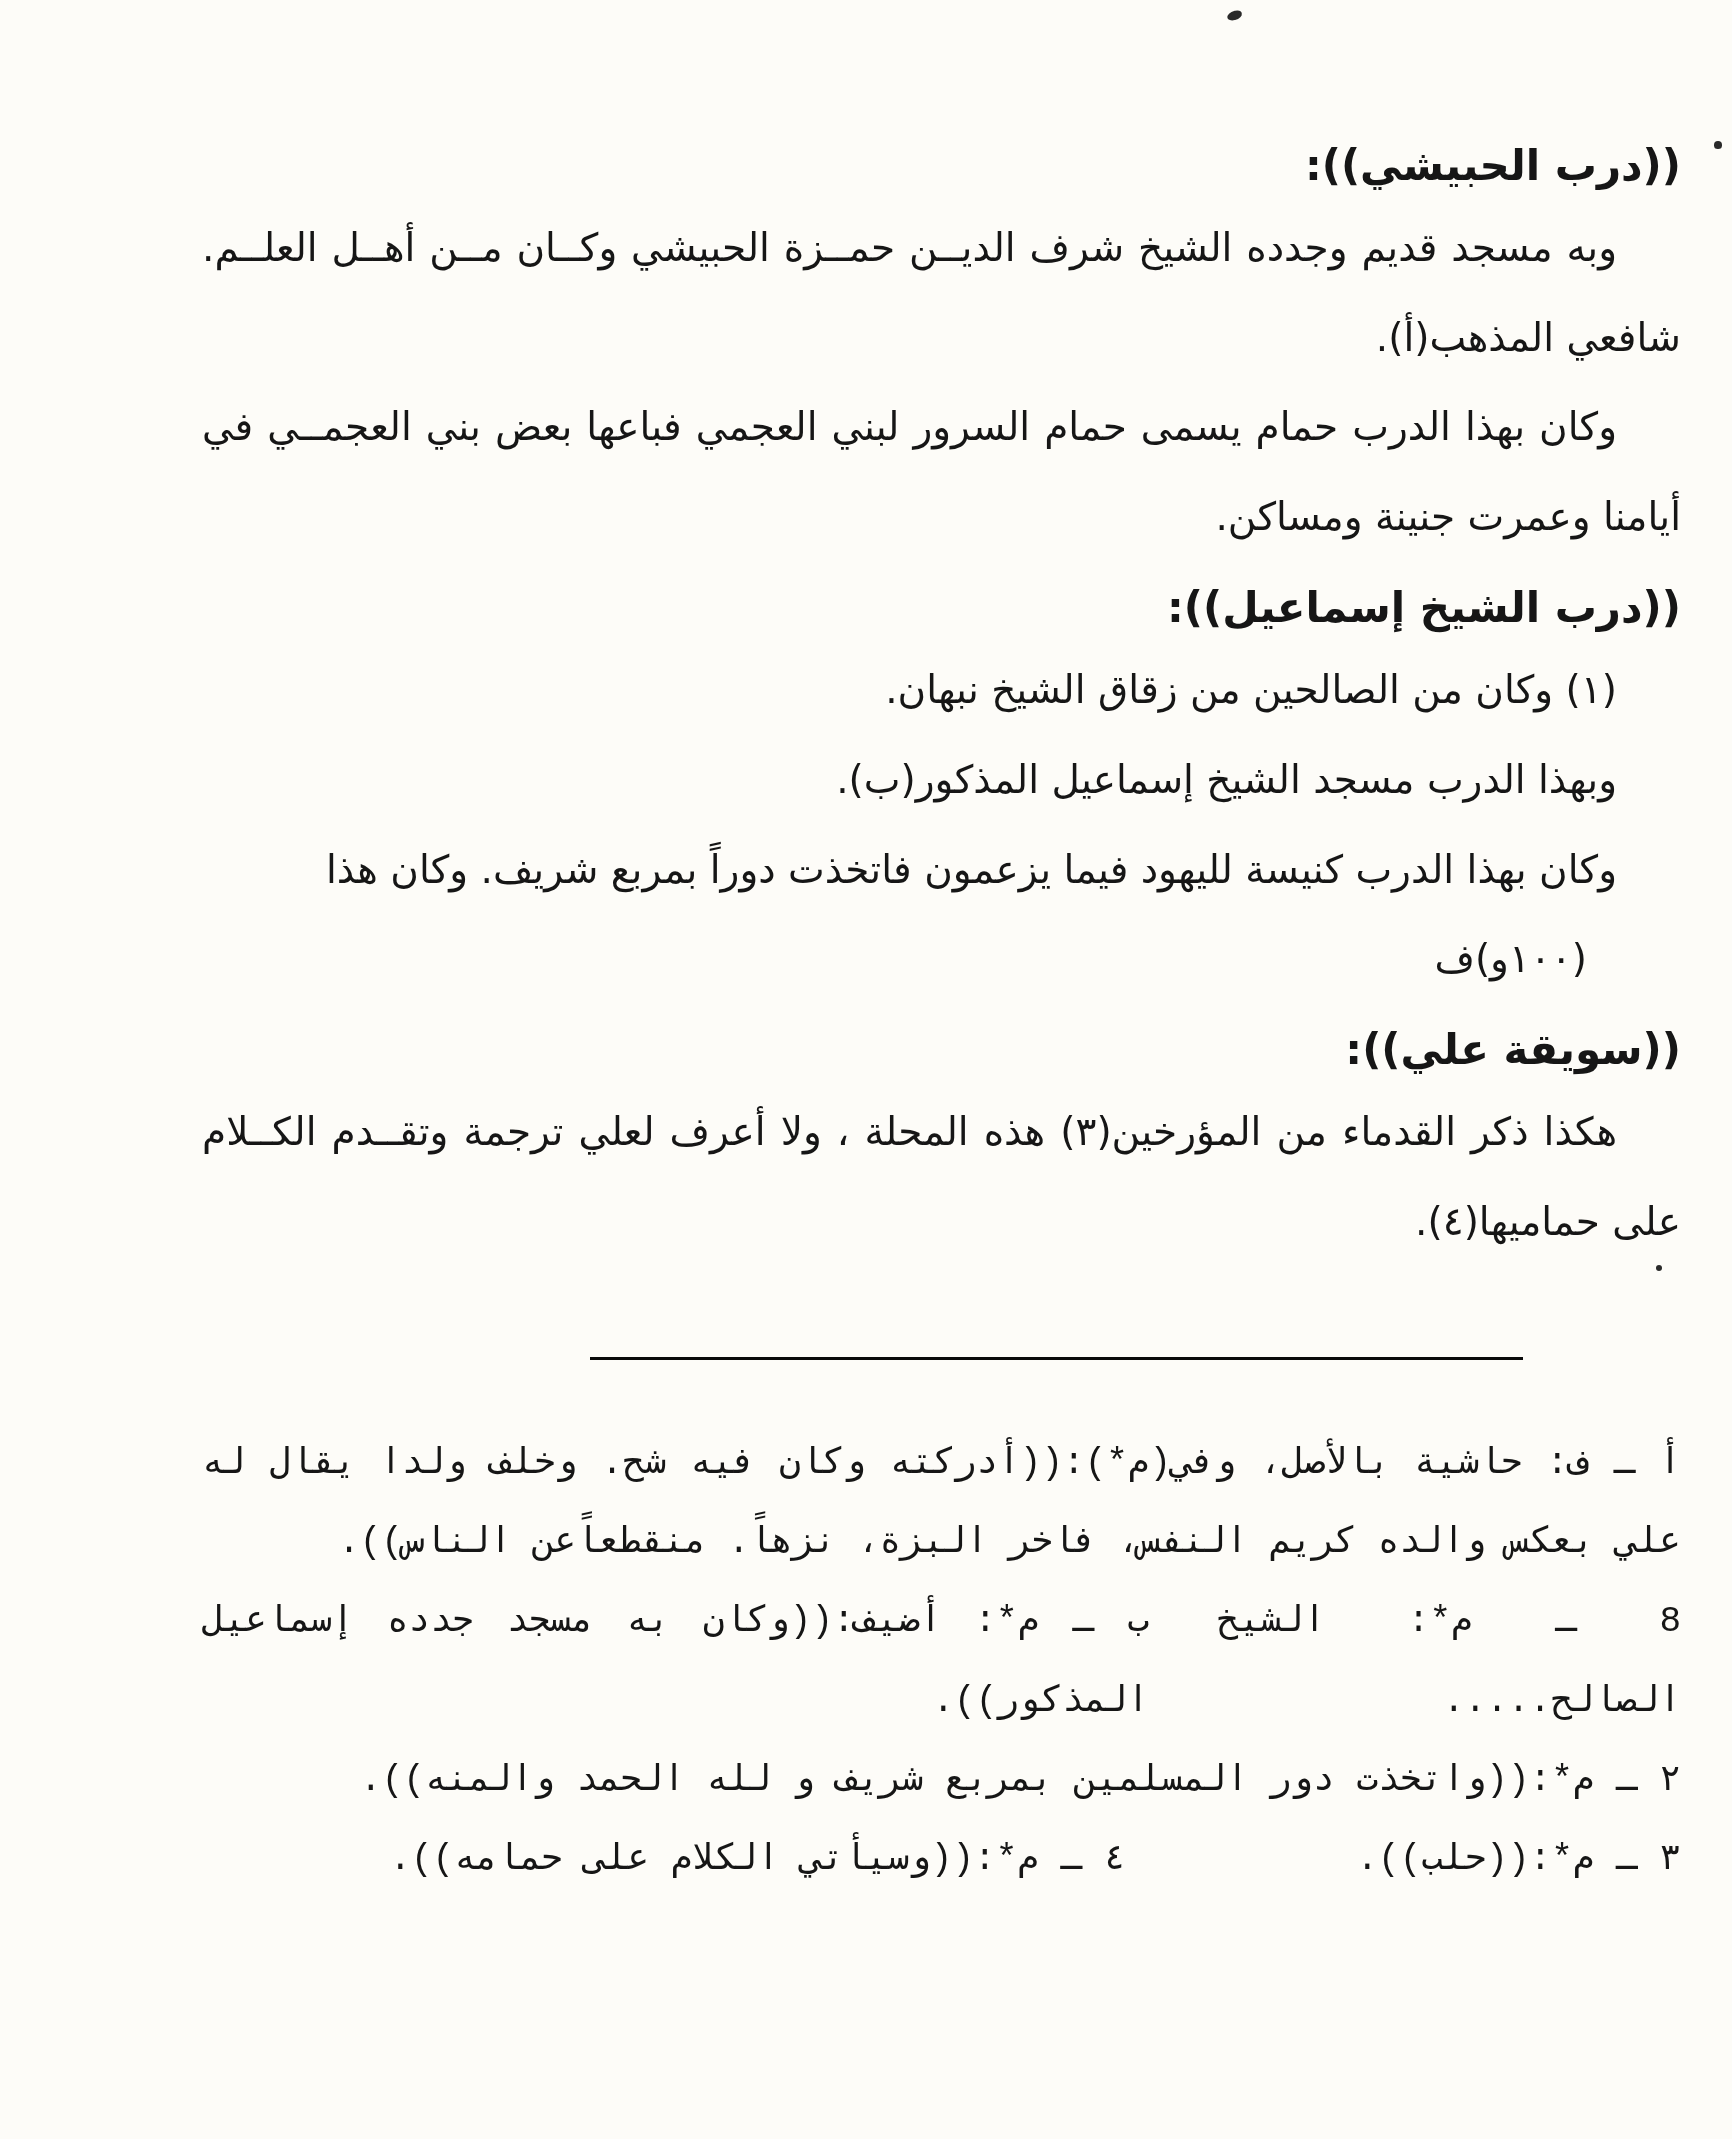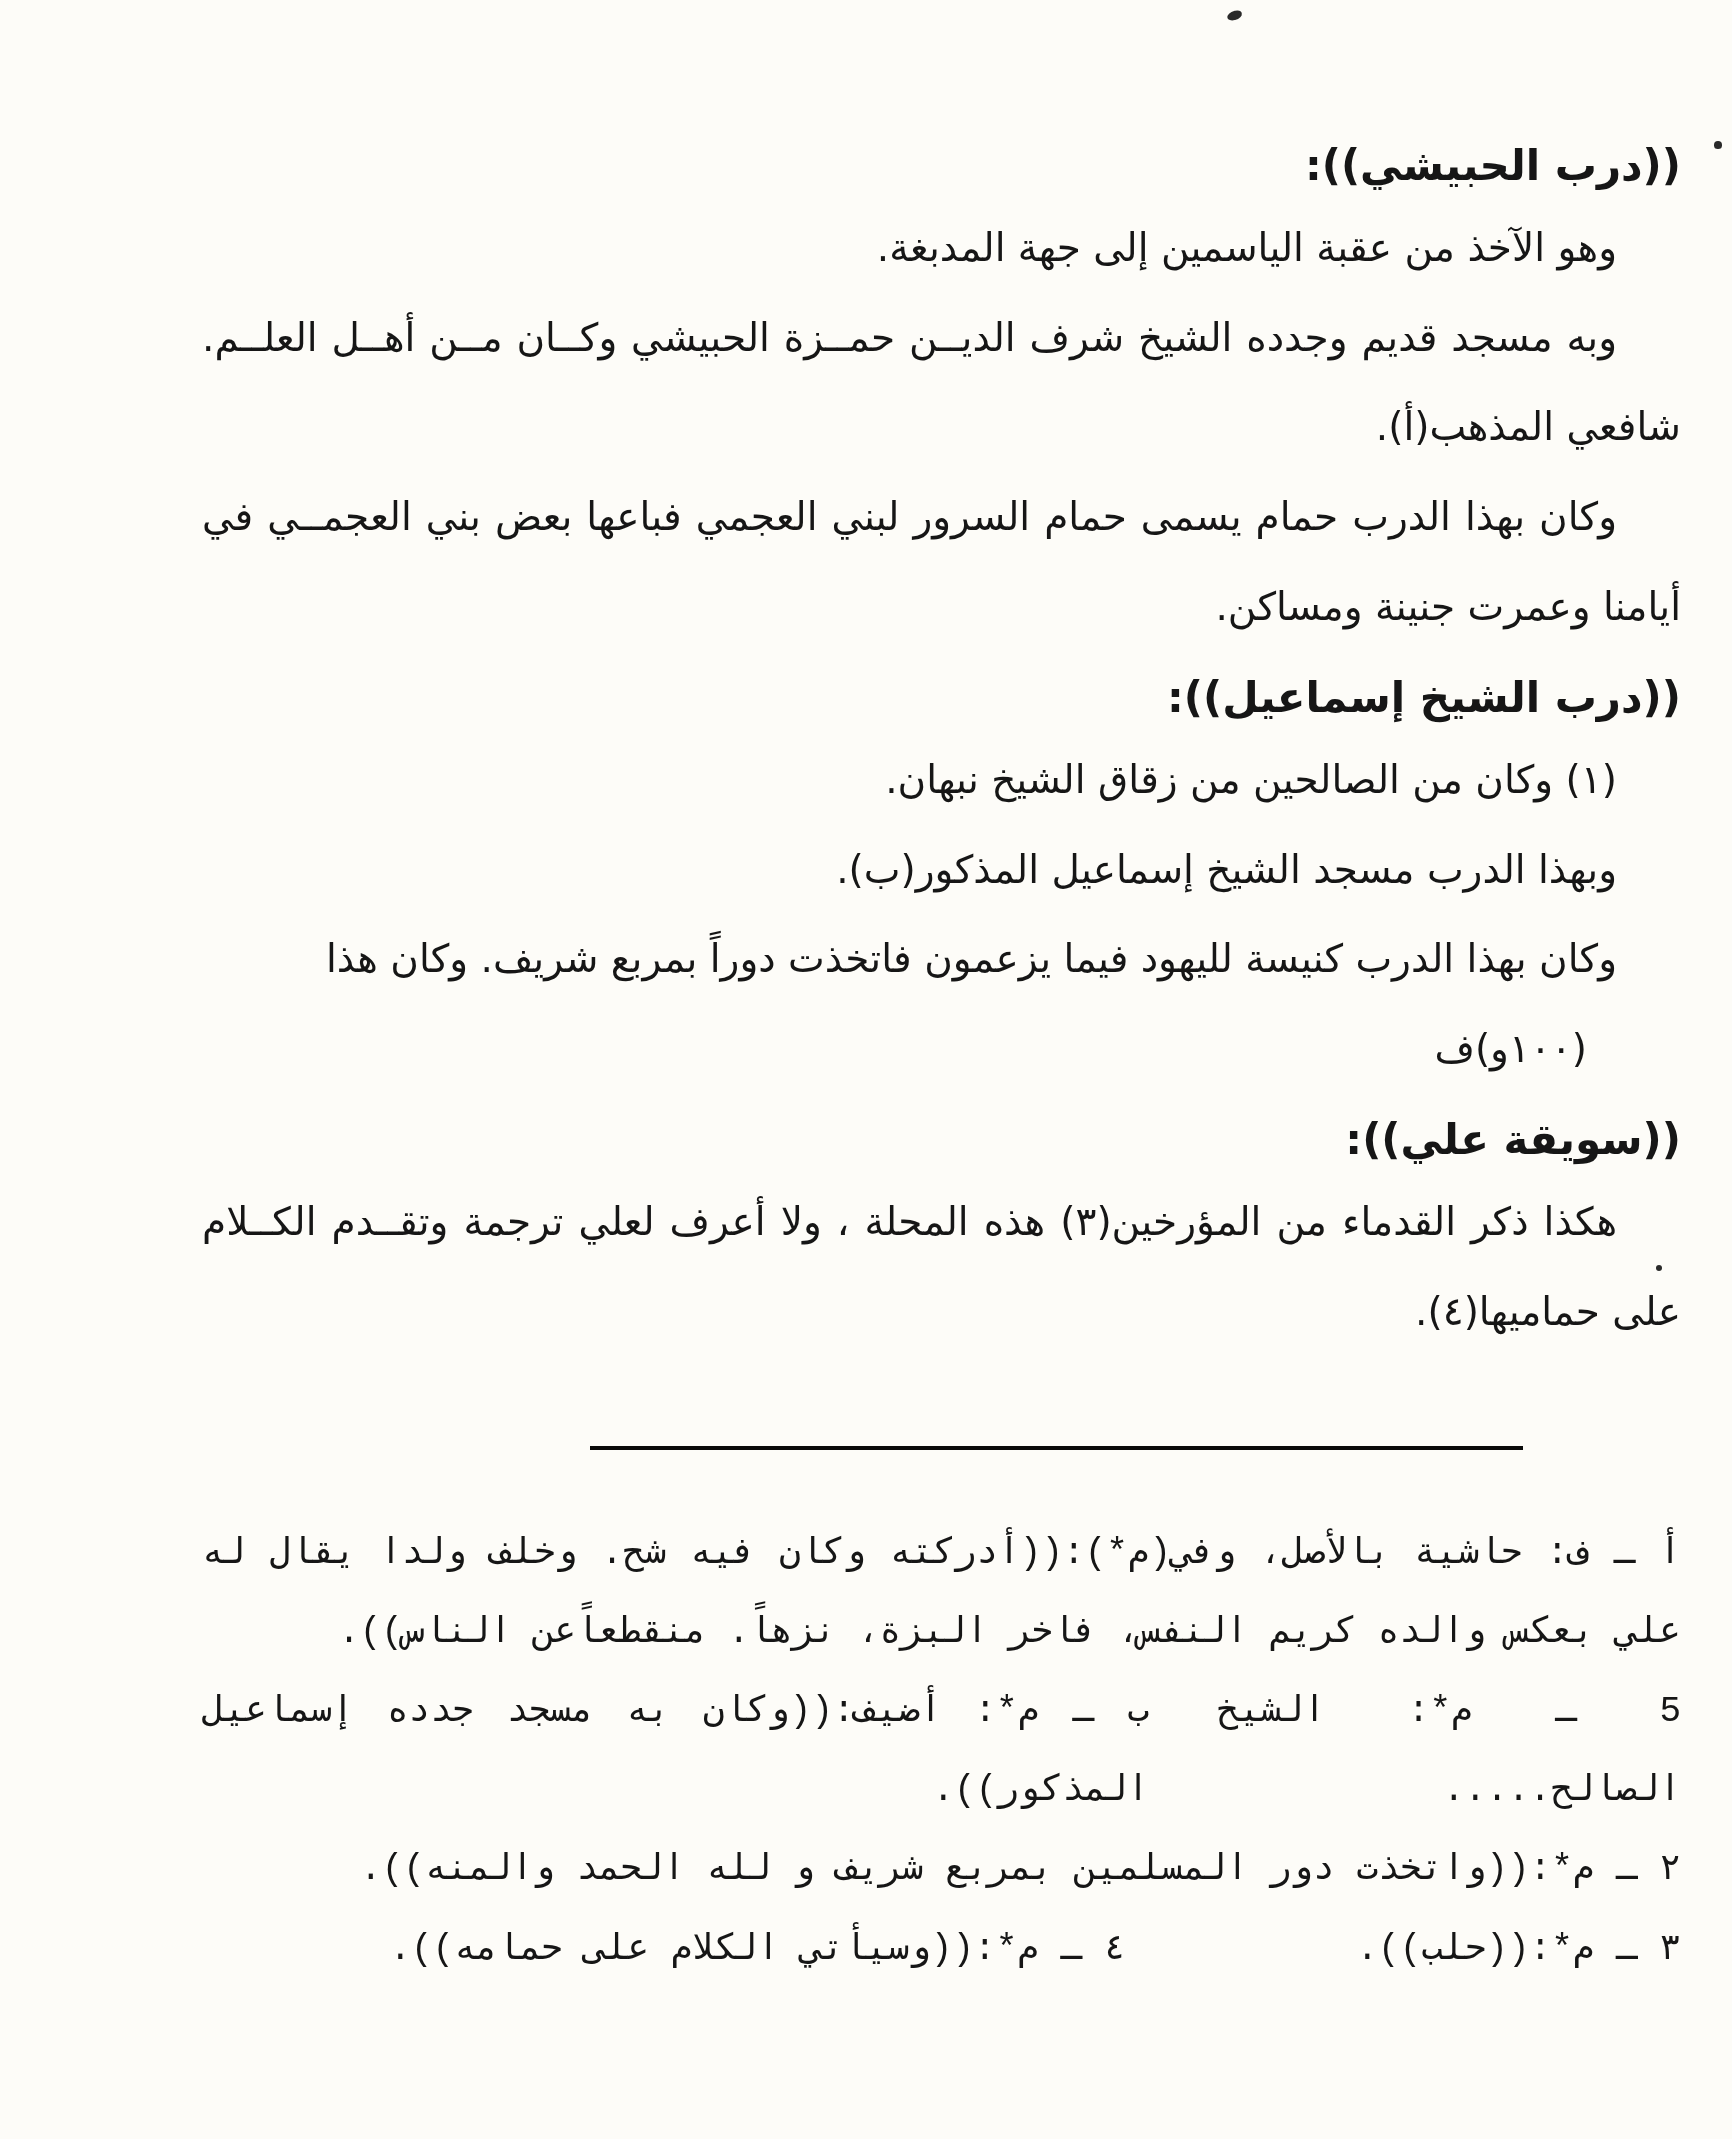--- a/index.html
+++ b/index.html
@@ -98,21 +98,20 @@
 <div class="page">
 
   <div class="speck speck-1"></div>
   <div class="speck speck-2"></div>
   <div class="speck speck-3"></div>
 
   <div class="content">
 
     <h2 class="heading first">((درب الحبيشي)):</h2>
 
-    <p class="para">وهو الآخذ من عقبة الياسمين إلى جهة المدبغة.</p>
 
     <p class="para">وبه مسجد قديم وجدده الشيخ شرف الديــن حمــزة الحبيشي وكــان مــن أهــل العلــم. شافعي المذهب(أ).</p>
 
     <p class="para">وكان بهذا الدرب حمام يسمى حمام السرور لبني العجمي فباعها بعض بني العجمــي في أيامنا وعمرت جنينة ومساكن.</p>
 
     <h2 class="heading">((درب الشيخ إسماعيل)):</h2>
 
     <p class="para">(١) وكان من الصالحين من زقاق الشيخ نبهان.</p>
 
     <p class="para">وبهذا الدرب مسجد الشيخ إسماعيل المذكور(ب).</p>
@@ -127,21 +126,21 @@
 
     <p class="para">هكذا ذكر القدماء من المؤرخين(٣) هذه المحلة ، ولا أعرف لعلي ترجمة وتقــدم الكــلام على حماميها(٤).</p>
 
     <div class="fn-rule"></div>
 
     <div class="footnotes">
 
       <p class="fn">أ ـ ف: حاشية بالأصل، وفي(م*):((أدركته وكان فيه شح. وخلف ولدا يقال له علي بعكس والده كريم النفس، فاخر البزة، نزهاً. منقطعاًعن الناس)).</p>
 
       <div class="fn-row">
-        <span class="fn">5 ـ م*: الشيخ الصالح.....</span>
+        <span class="fn">8 ـ م*: الشيخ الصالح.....</span>
         <span class="fn gap-1">ب ـ م*: أضيف:((وكان به مسجد جدده إسماعيل المذكور)).</span>
       </div>
 
       <p class="fn">٢ ـ م*:((واتخذت دور المسلمين بمربع شريف و لله الحمد والمنه)).</p>
 
       <div class="fn-row">
         <span class="fn">٣ ـ م*:((حلب)).</span>
         <span class="fn gap-2">٤ ـ م*:((وسيأتي الكلام على حمامه)).</span>
       </div>
 

